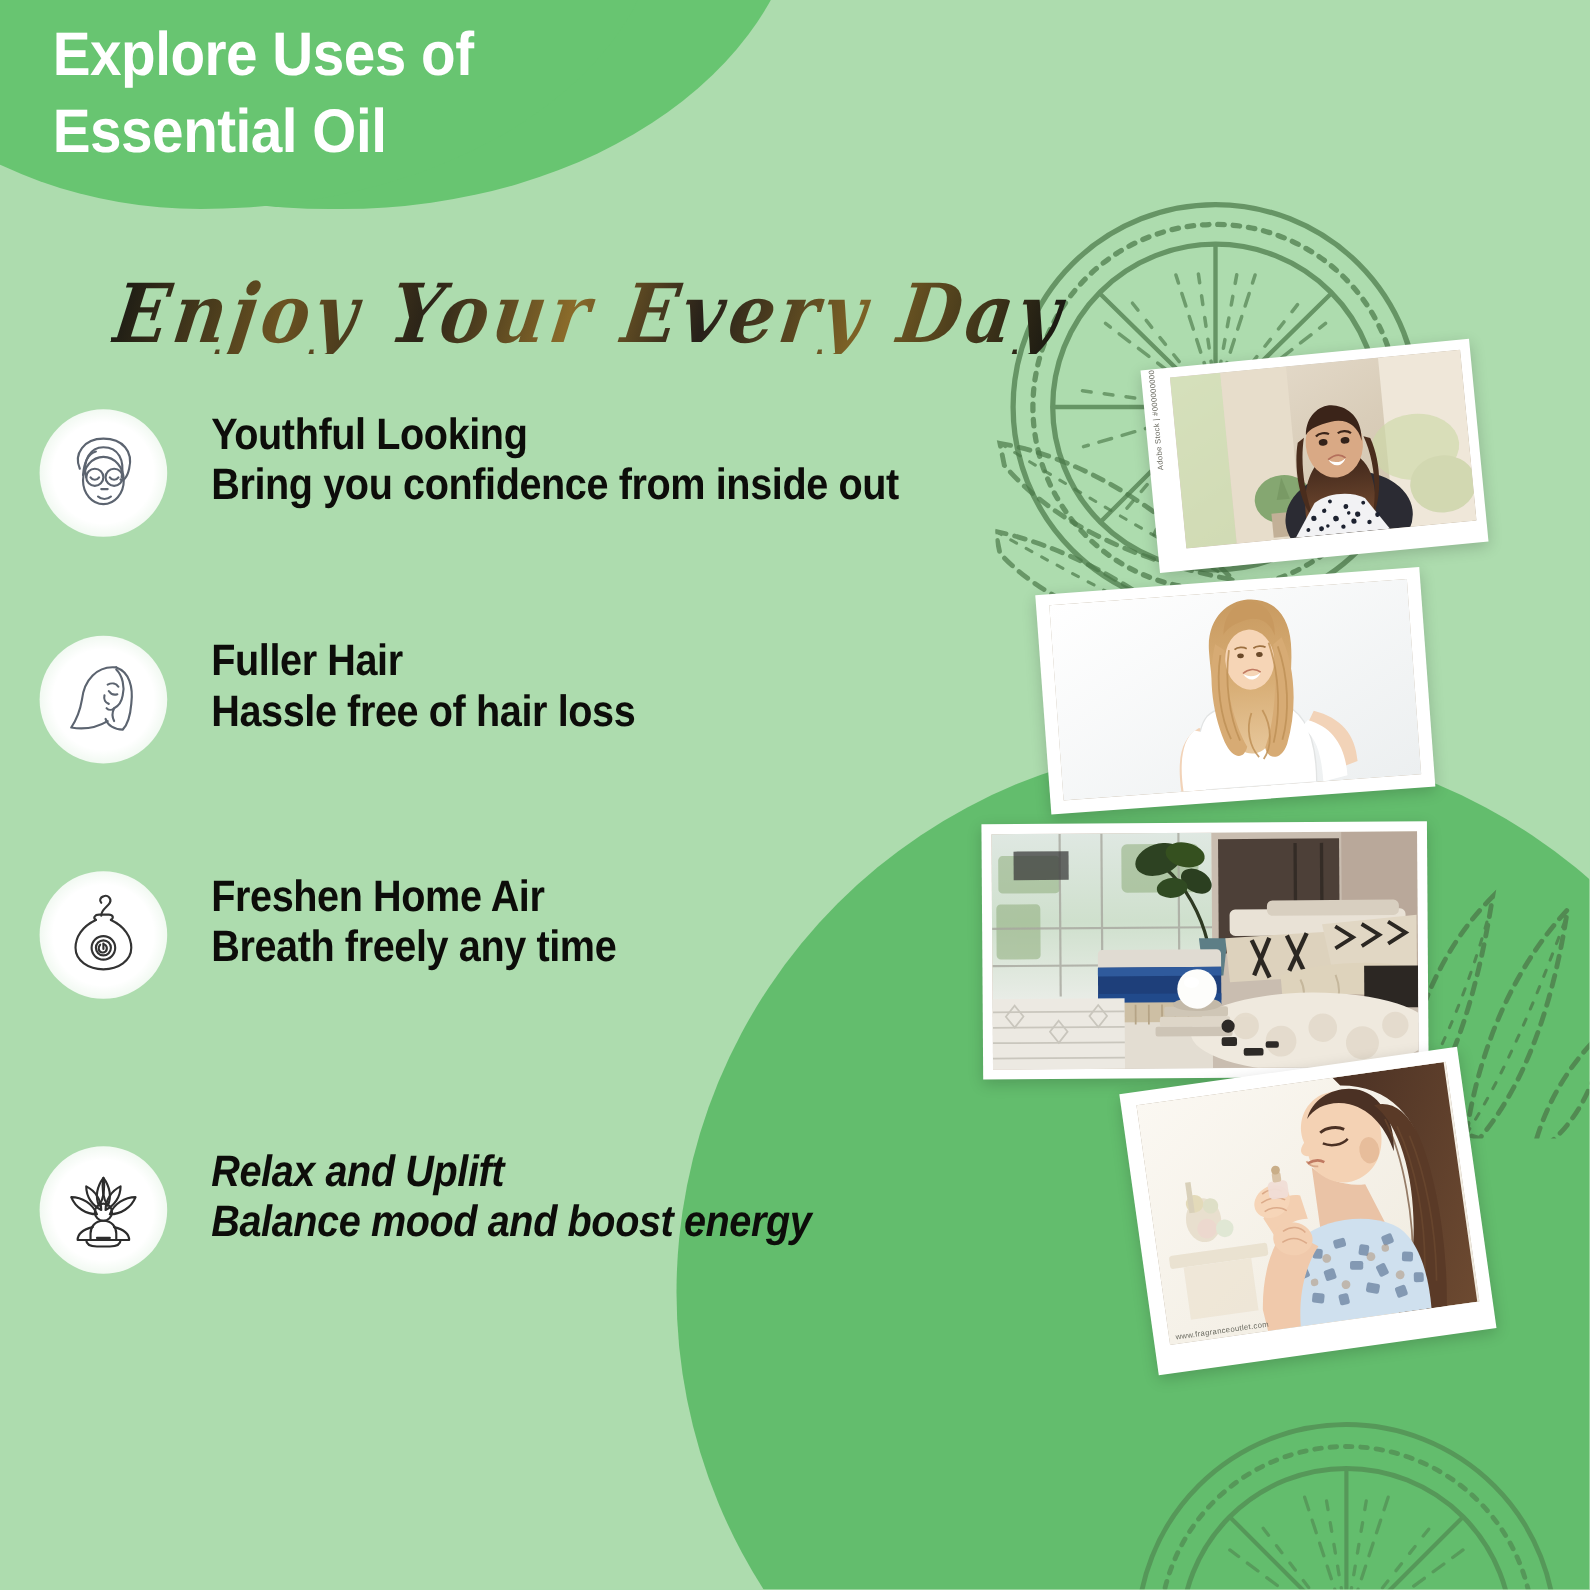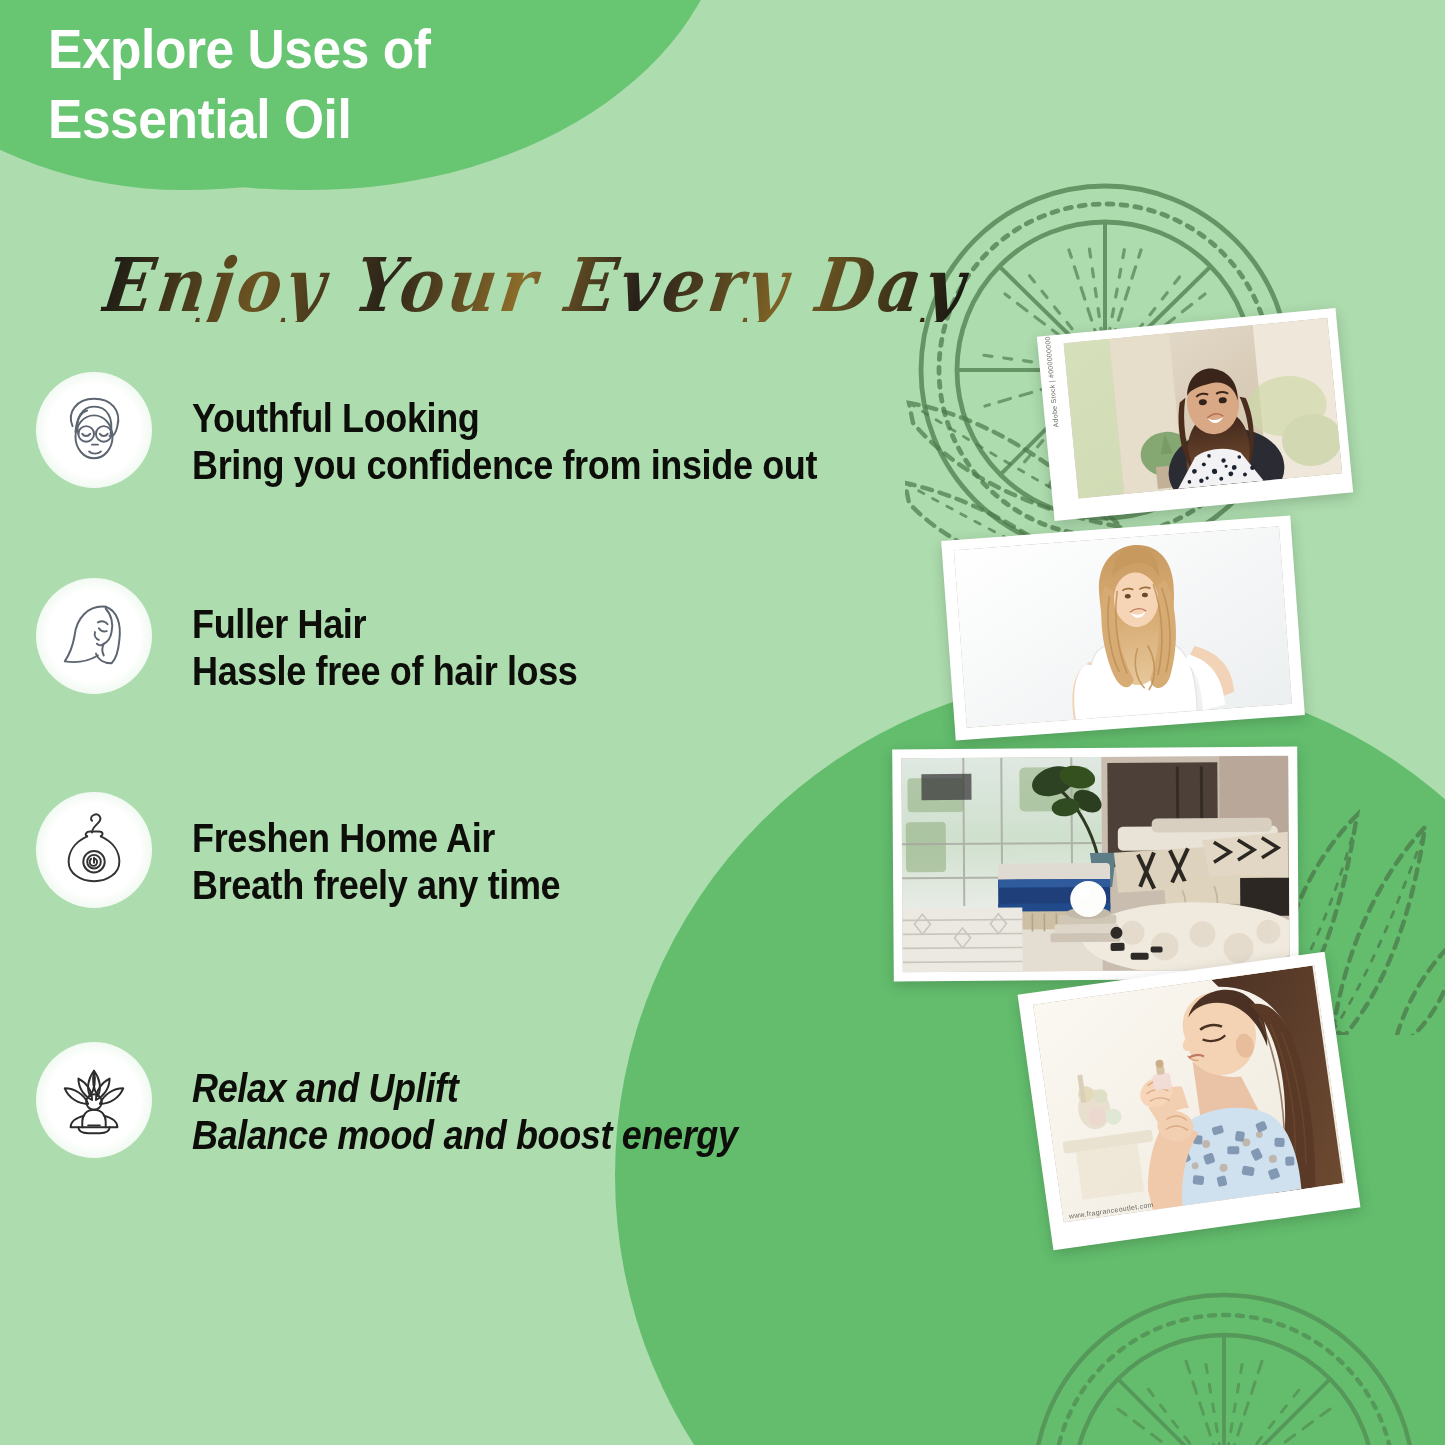--- a/index.html
+++ b/index.html
@@ -70,21 +70,21 @@
     -webkit-background-clip:text;
     background-clip:text;
     color:transparent;
     -webkit-text-fill-color:transparent;
     white-space:nowrap;
     z-index:6;
   }
 
   
   .features{position:absolute;left:0;top:0;width:100%;height:100%;z-index:5;}
-  .feature{position:absolute;display:flex;align-items:flex-end;}
+  .feature{position:absolute;display:flex;align-items:flex-start;}
   .f0{left:36px;top:372px;}
   .f1{left:36px;top:578px;}
   .f2{left:36px;top:792px;}
   .f3{left:36px;top:1042px;font-style:italic;}
 
   .icon-badge{
     width:116px;height:116px;border-radius:50%;
     background:radial-gradient(circle at 50% 50%, #ffffff 56%, rgba(255,255,255,.80) 74%, rgba(255,255,255,.22) 92%, rgba(255,255,255,0) 100%);
     display:flex;align-items:center;justify-content:center;
     flex:0 0 auto;

